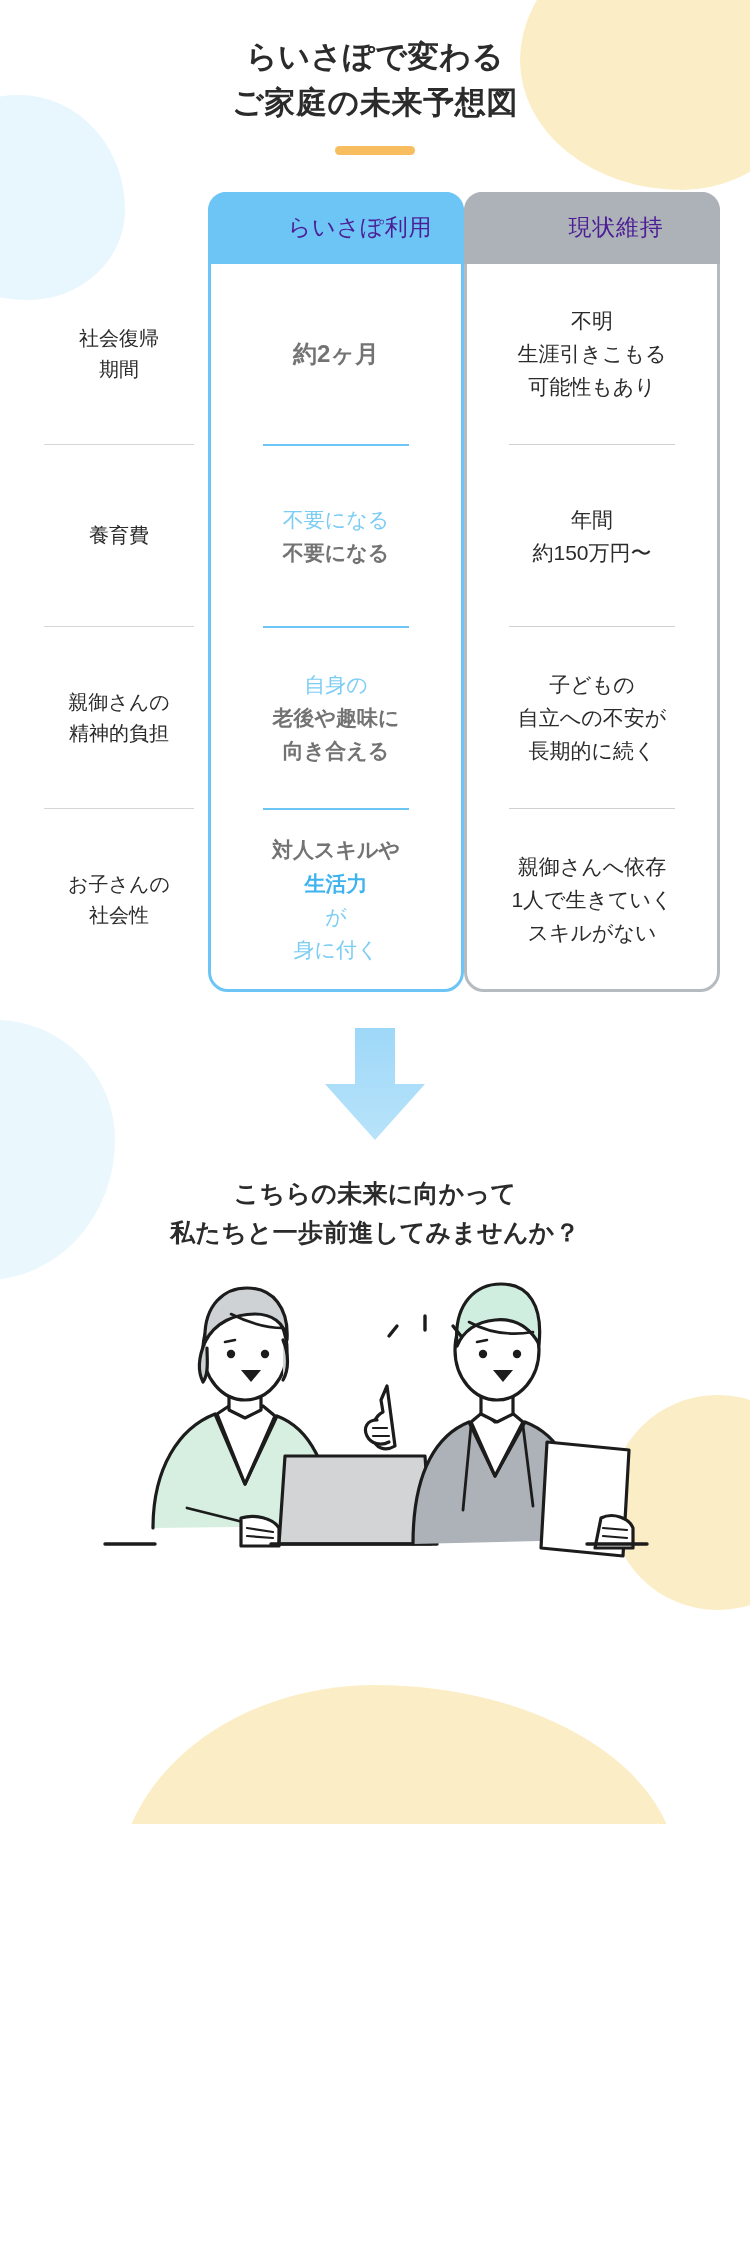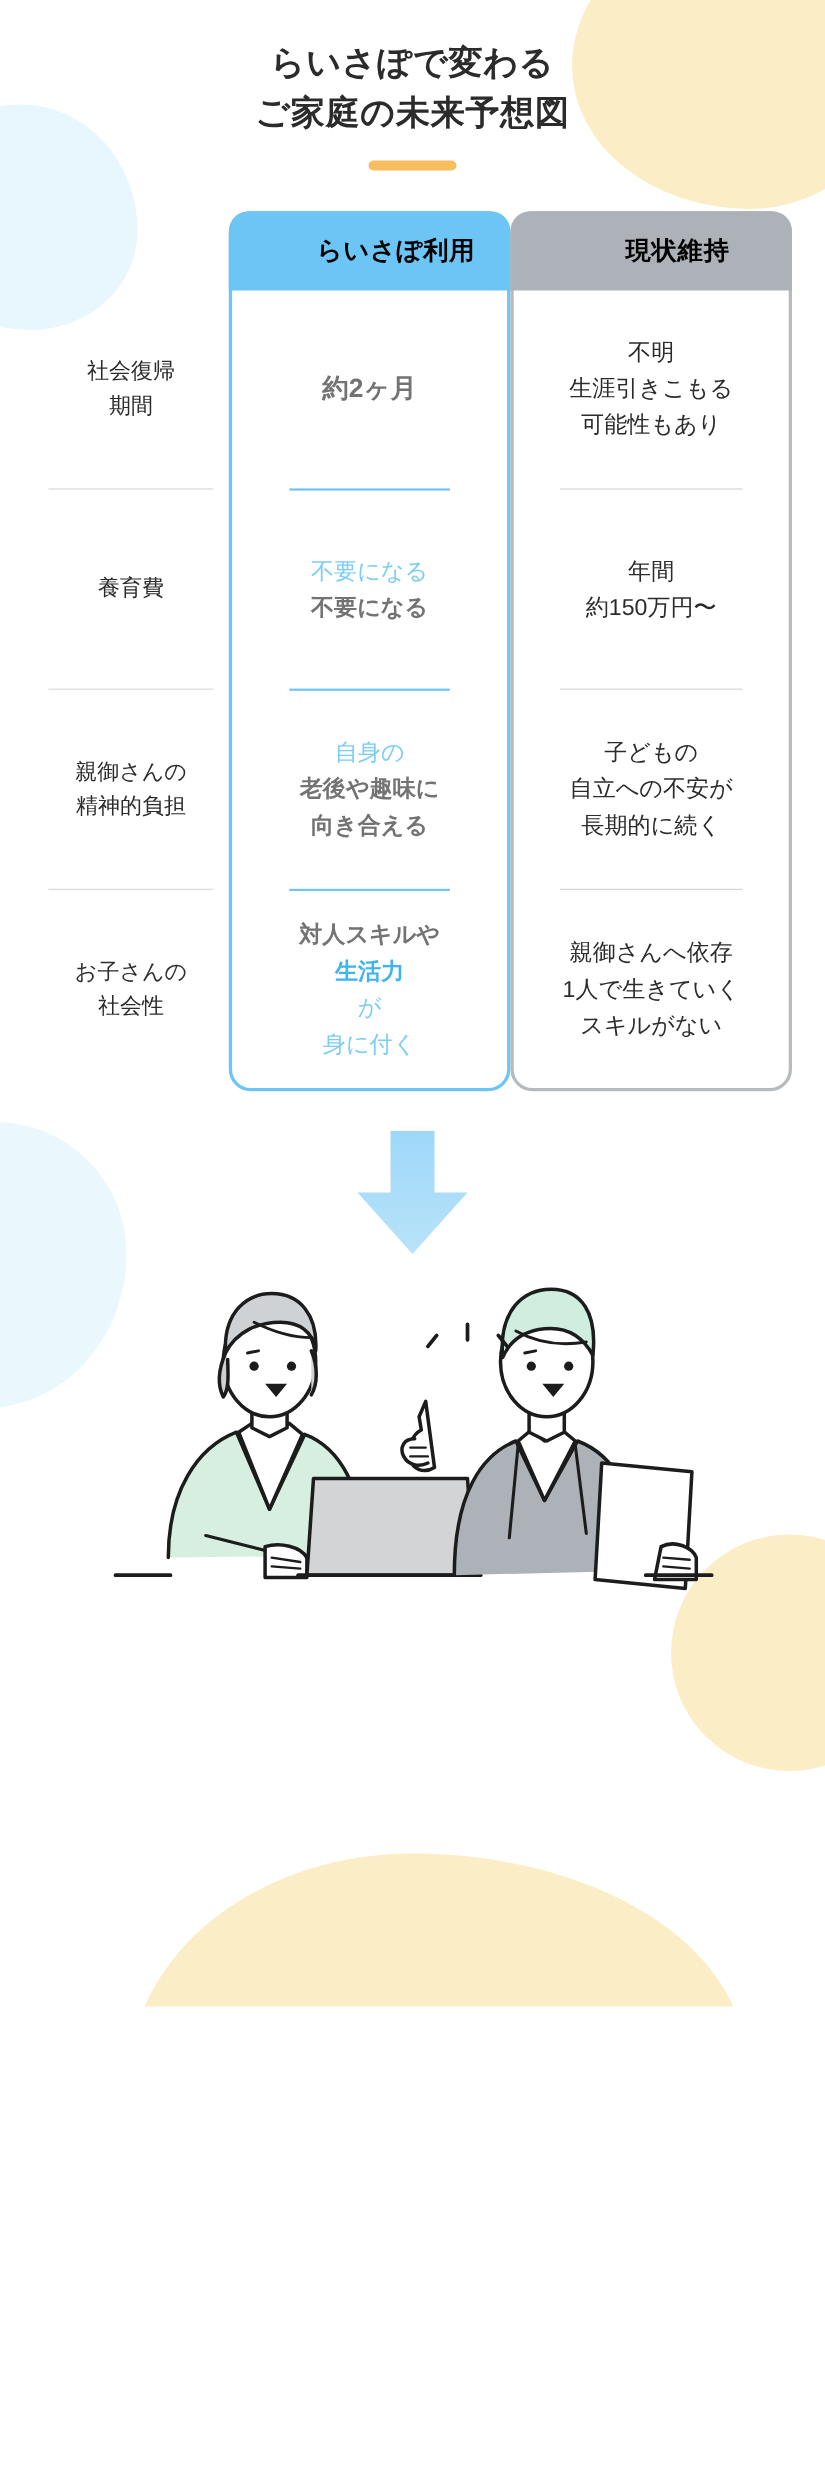--- a/index.html
+++ b/index.html
@@ -107,22 +107,22 @@
   }
 
   .head-cell {
     position: relative;
     z-index: 2;
     height: 72px;
     display: flex;
     align-items: center;
     justify-content: center;
     font-size: 23px;
-    font-weight: 700;
-    color: #000000;
+    font-weight: 400;
+    color: #4c1d95;
     letter-spacing: 0.03em;
     padding-left: 48px;
   }
   .head-cell.spacer { background: transparent; }
   .head-cell.blue {
     background: #6dc5f5;
     border-radius: 18px 18px 0 0;
   }
   .head-cell.gray {
     background: #adb2b8;
@@ -320,20 +320,24 @@
       <defs>
         <linearGradient id="arrGrad" x1="0" y1="0" x2="0" y2="1">
           <stop offset="0%" stop-color="#9ed8f8"></stop>
           <stop offset="100%" stop-color="#b8e3fa"></stop>
         </linearGradient>
       </defs>
       <polygon points="30,0 70,0 70,56 100,56 50,112 0,56 30,56" fill="url(#arrGrad)"></polygon>
     </svg>
   </div>
 
+  <div class="closing">
+    <span>こちらの未来に向かって</span>
+    <span>私たちと一歩前進してみませんか？</span>
+  </div>
 
   <div class="illustration">
     <svg width="560" height="300" viewBox="0 0 560 300">
       <g fill="none" stroke="#1c1c1c" stroke-width="3.2" stroke-linecap="round" stroke-linejoin="round">
 
         <path d="M58 258 C58 198 84 158 120 144 L150 214 L182 146 C214 158 236 196 236 256" fill="#d6efe0"></path>
 
         <path d="M122 144 L150 214 L180 146 L168 136 L150 146 L134 136 Z" fill="#ffffff"></path>
 
         <path d="M134 122 L134 140 L150 148 L166 140 L166 122" fill="#ffffff"></path>

